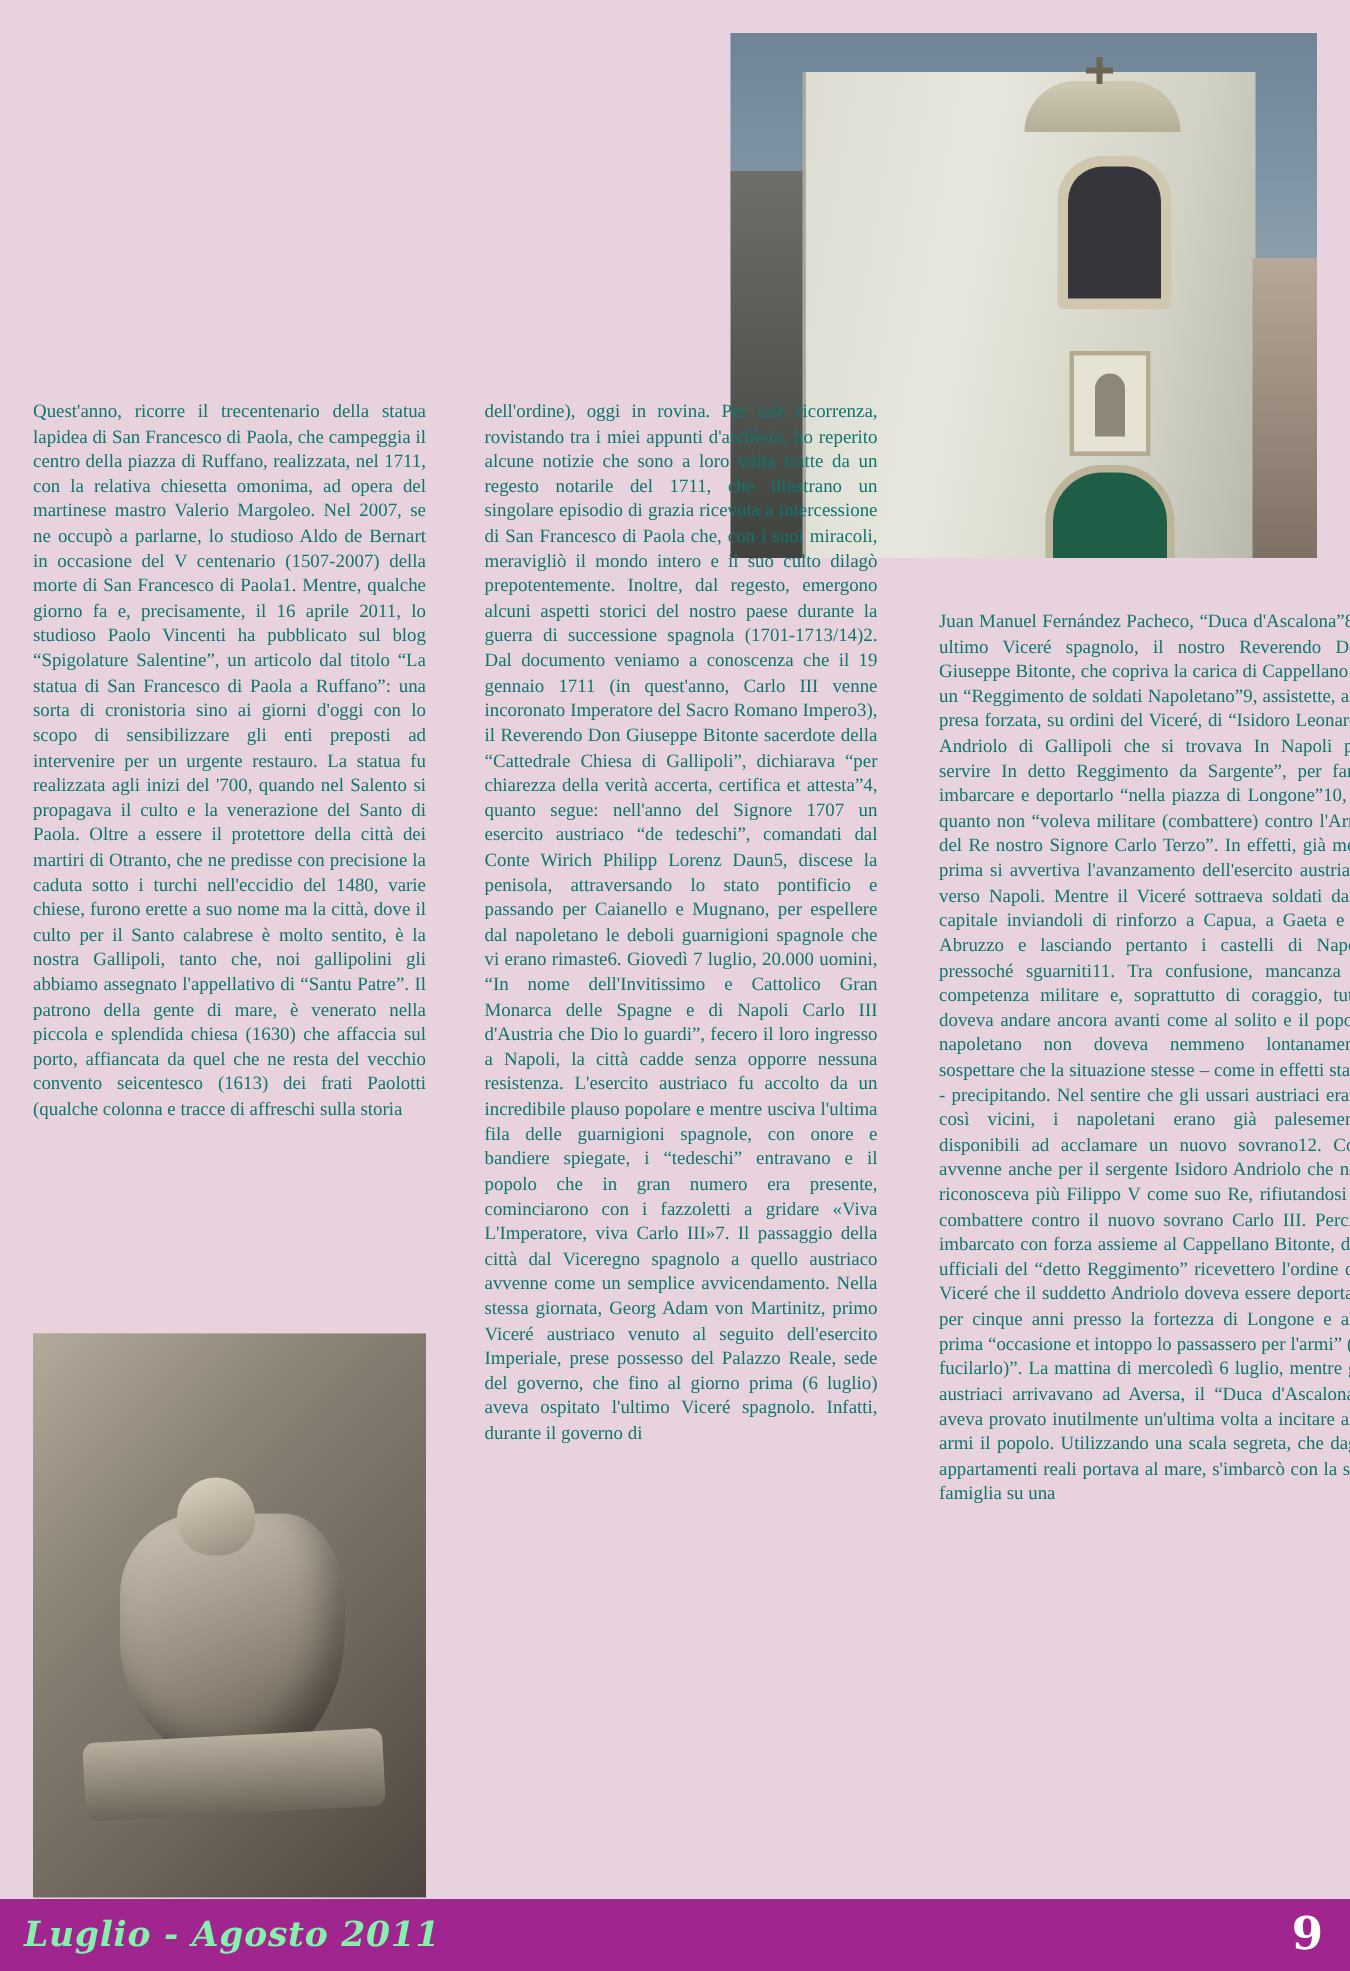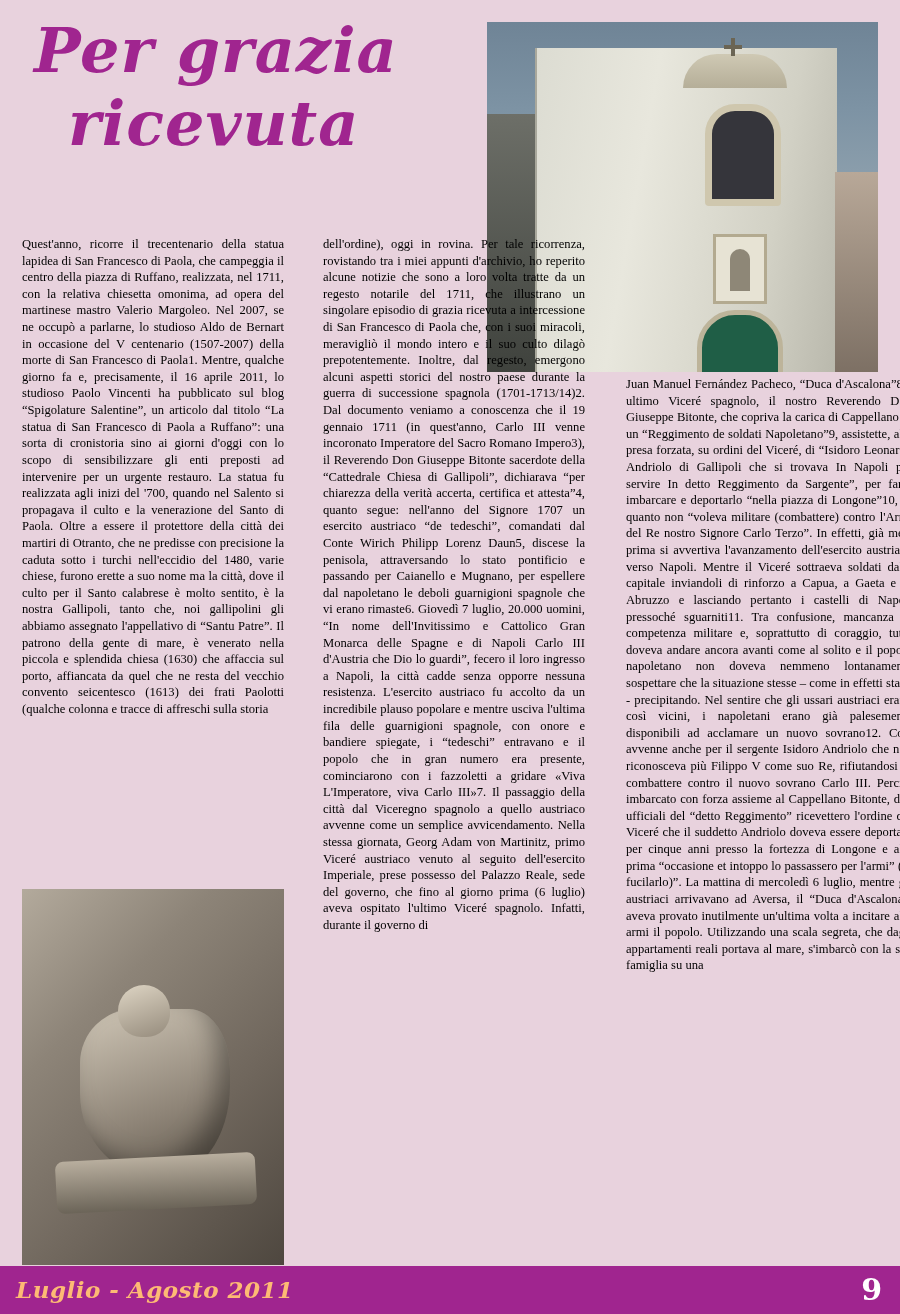--- a/index.html
+++ b/index.html
@@ -121,61 +121,58 @@
   .cols{
     position:absolute;
     left:22px;top:236px;
     width:856px;
   }
   .col{
     position:absolute;
     font-size:12.6px;
     line-height:1.32;
     text-align:justify;
-    color:#000000;
+    color:#0f766e;
     hyphens:auto;
+    margin-top:30px;
   }
   .col p{margin:0;}
   .col1{left:0;top:0;width:262px;height:645px;}
   .col2{left:301px;top:0;width:262px;height:1025px;}
   .col3{left:604px;top:140px;width:286px;height:890px;}
 
   
   .footer{
     position:absolute;
     left:0;bottom:0;
     width:900px;height:48px;
     background:#a0258f;
   }
   .footer .issue{
     position:absolute;left:16px;top:10px;
-    color:#fdba74;
+    color:#86efac;
     font-family:"DejaVu Serif", serif;
     font-weight:bold;font-style:italic;
     font-size:23px;
     letter-spacing:.5px;
     text-align:center;
   }
   .footer .pageno{
     position:absolute;right:18px;top:6px;
     color:#fff;
     font-family:"DejaVu Serif", serif;
     font-weight:bold;
     font-size:30px;
   }
 </style>
 </head>
 <body>
 
 <div class="page">
 
-  <div class="title">
-    <span class="l1">Per grazia</span>
-    <span class="l2">ricevuta</span>
-  </div>
 
   <div class="photo-church">
     <div class="sky"></div>
     <div class="leftwall"></div>
     <div class="facade">
       <div class="ped"></div>
       <div class="window"></div>
       <div class="niche"></div>
       <div class="door"></div>
       <div class="sidedoor"></div>

